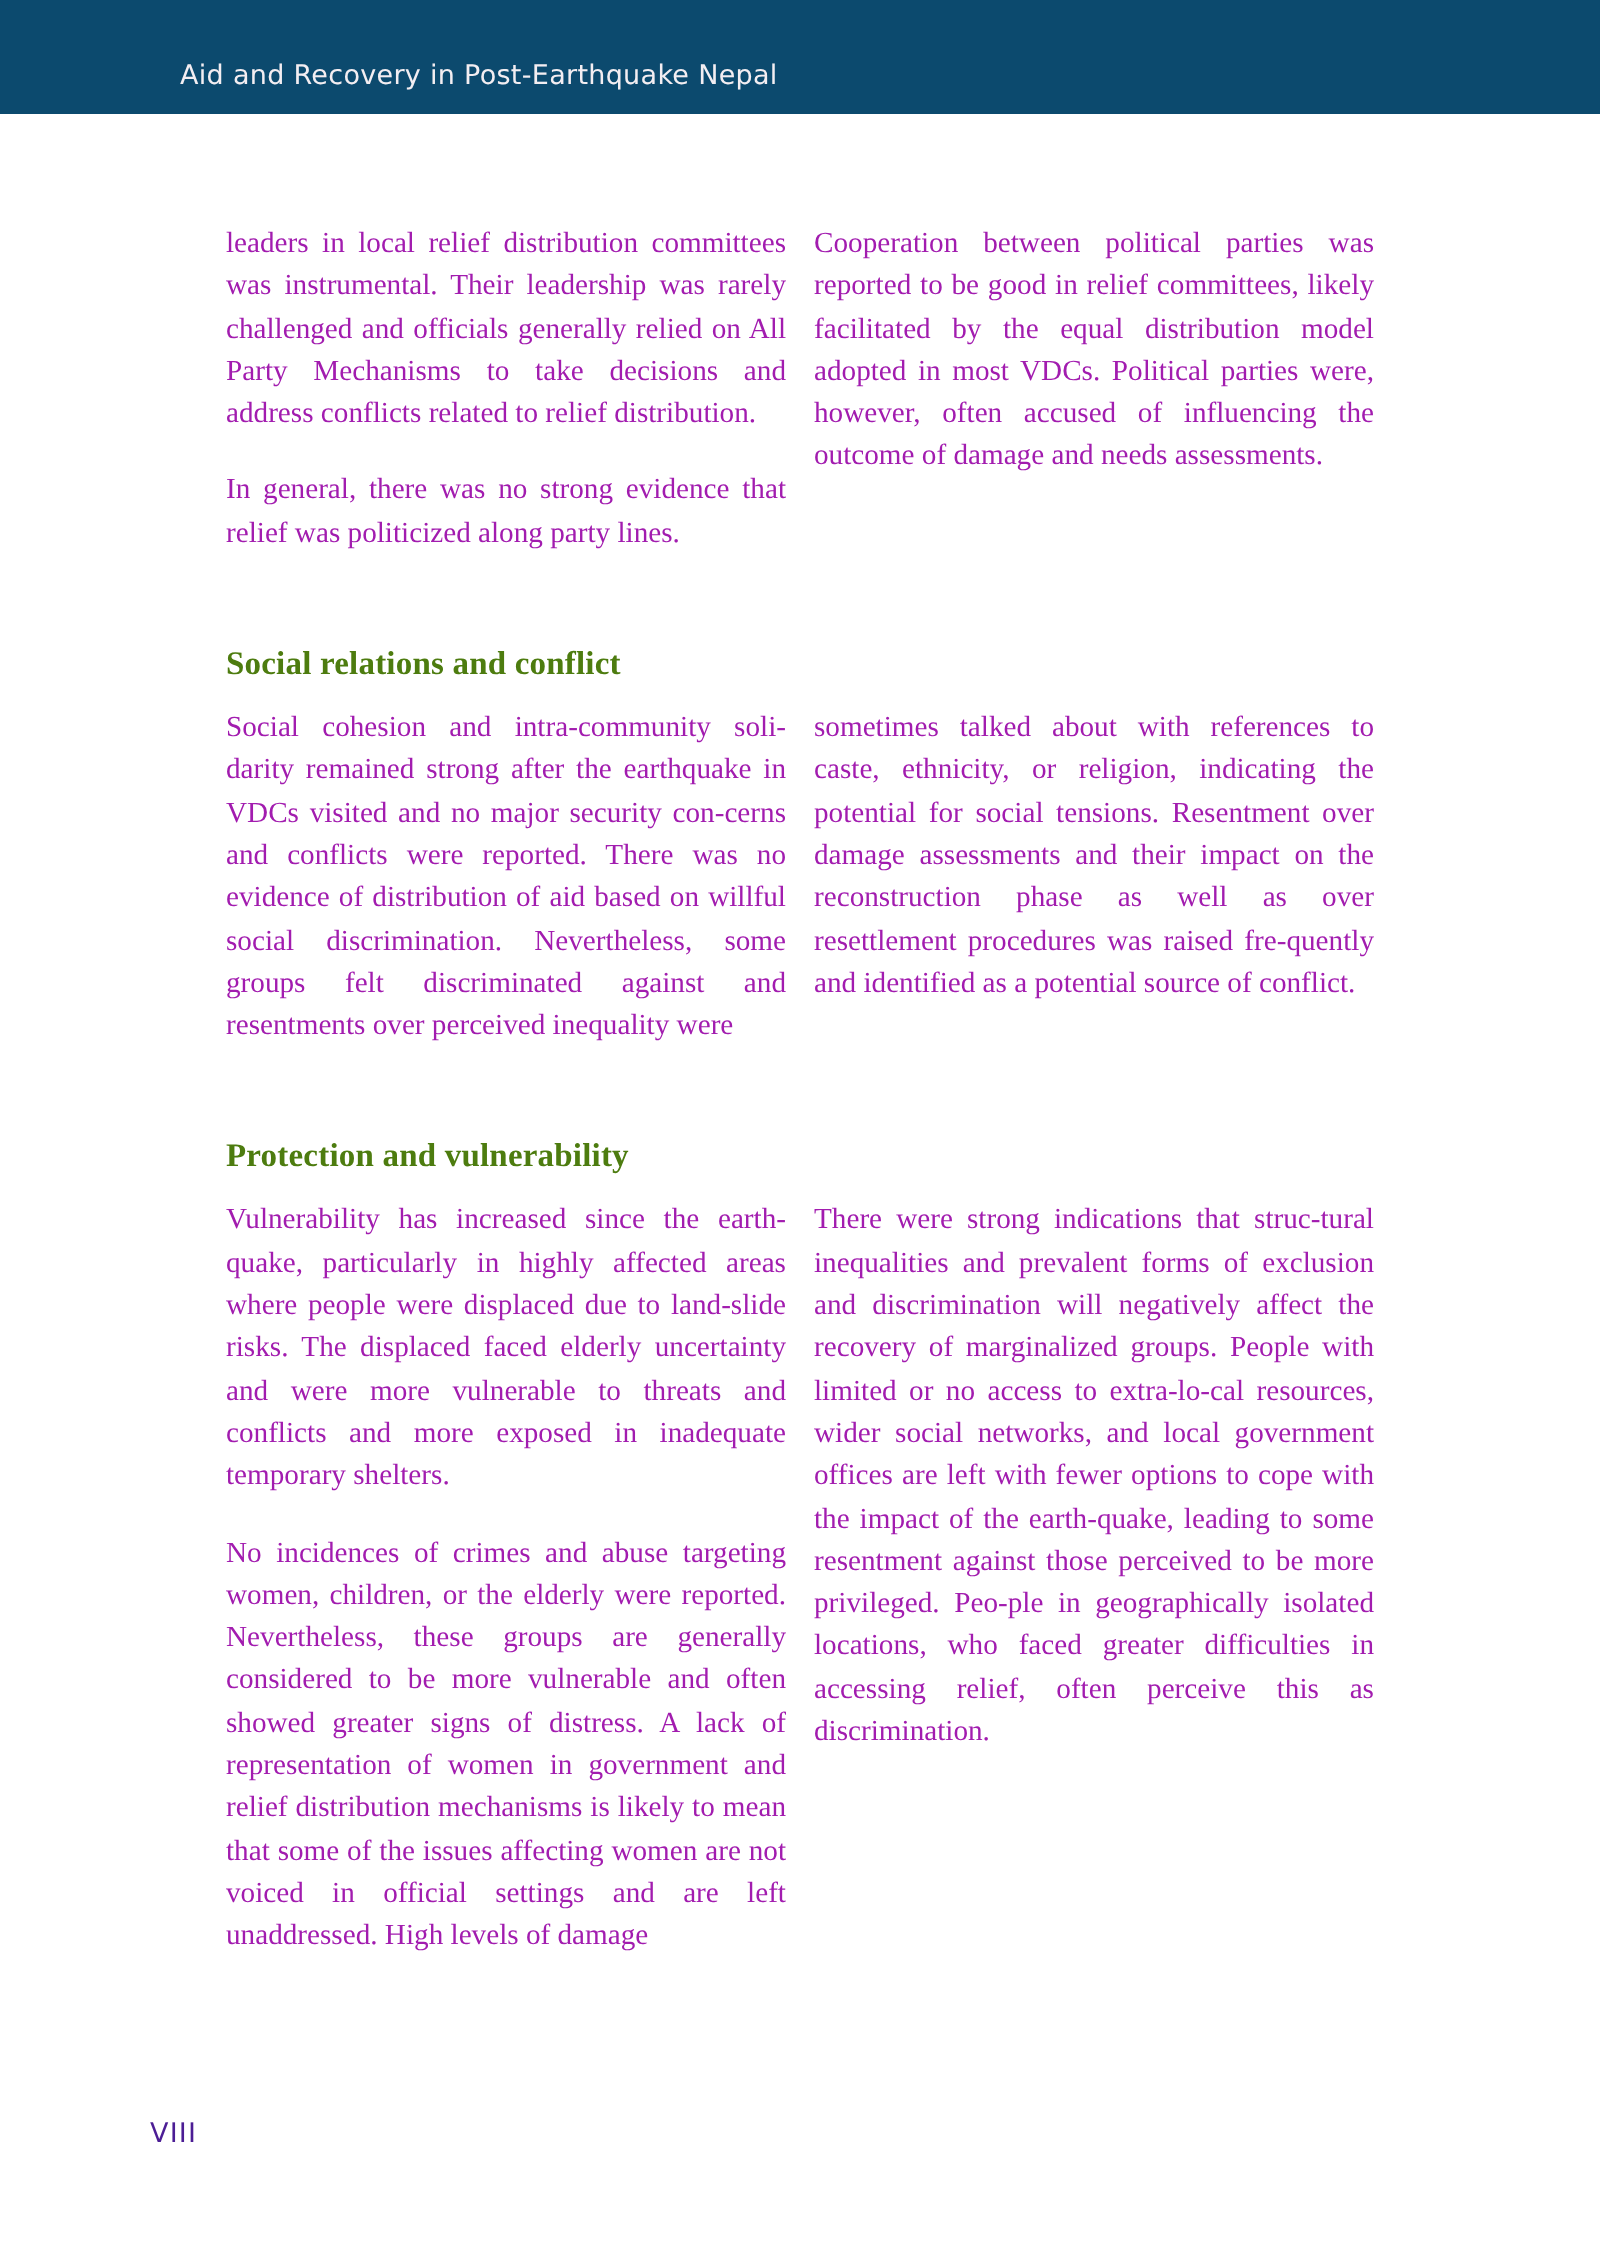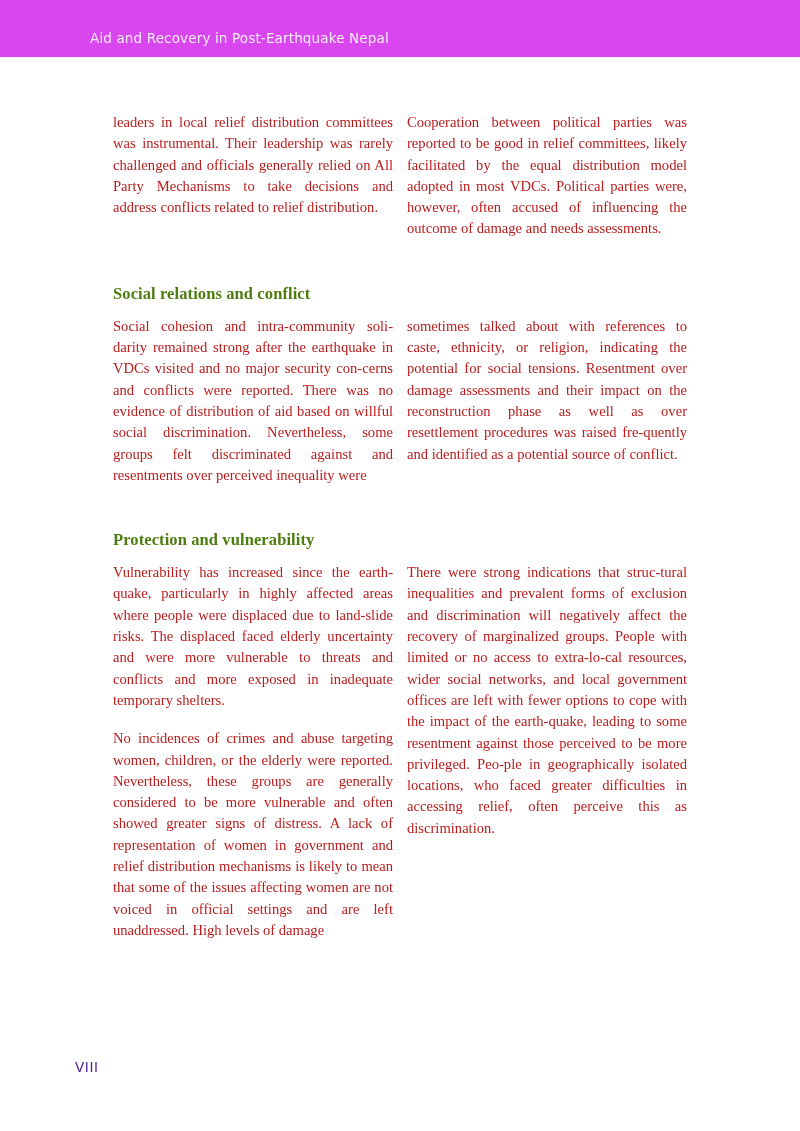--- a/index.html
+++ b/index.html
@@ -15,21 +15,21 @@
     overflow: hidden;
   }
 
   
   .header-band {
     position: absolute;
     top: 0;
     left: 0;
     width: 800px;
     height: 57px;
-    background: #d946ef;
+    background: #0c4a6e;
   }
   .header-title {
     position: absolute;
     left: 90px;
     top: 30px;
     font-family: "DejaVu Sans", sans-serif;
     font-size: 13.5px;
     font-weight: 400;
     letter-spacing: 0.15px;
     color: #f3eef2;
@@ -53,21 +53,21 @@
   .col {
     width: 280px;
     flex: 0 0 280px;
   }
 
   p.para {
     margin: 0 0 17px 0;
     font-family: "Liberation Serif", serif;
     font-size: 14.6px;
     line-height: 21.3px;
-    color: #b91c1c;
+    color: #a21caf;
     text-align: justify;
     text-justify: inter-word;
     hyphens: manual;
   }
   p.para.last {
     margin-bottom: 0;
   }
 
   h2.section-heading {
     margin: 0;
@@ -102,20 +102,21 @@
 
 <div class="header-band">
   <div class="header-title">Aid and Recovery in Post-Earthquake Nepal</div>
 </div>
 
 <div class="page-body">
 
   <div class="columns">
     <div class="col">
       <p class="para">leaders in local relief distribution committees was instrumental. Their leadership was rarely challenged and officials generally relied on All Party Mechanisms to take decisions and address conflicts related to relief distribution.</p>
+      <p class="para last">In general, there was no strong evidence that relief was politicized along party lines.</p>
     </div>
     <div class="col">
       <p class="para last">Cooperation between political parties was reported to be good in relief committees, likely facilitated by the equal distribution model adopted in most VDCs. Political parties were, however, often accused of influencing the outcome of damage and needs assessments.</p>
     </div>
   </div>
 
   <div class="section-block">
     <div class="heading-row">
       <h2 class="section-heading">Social relations and conflict</h2>
     </div>

